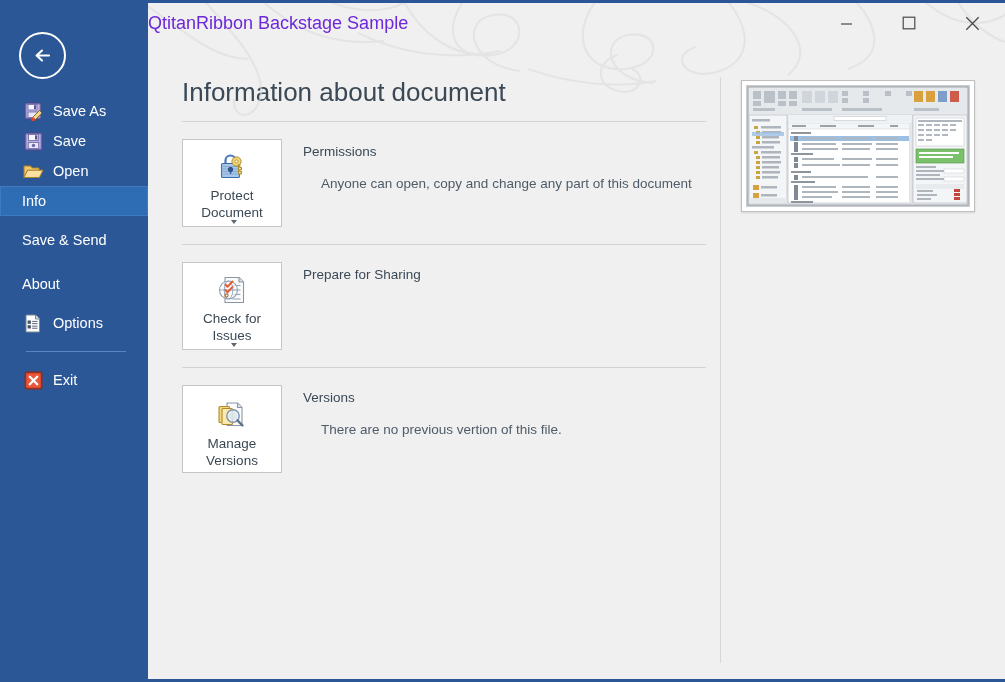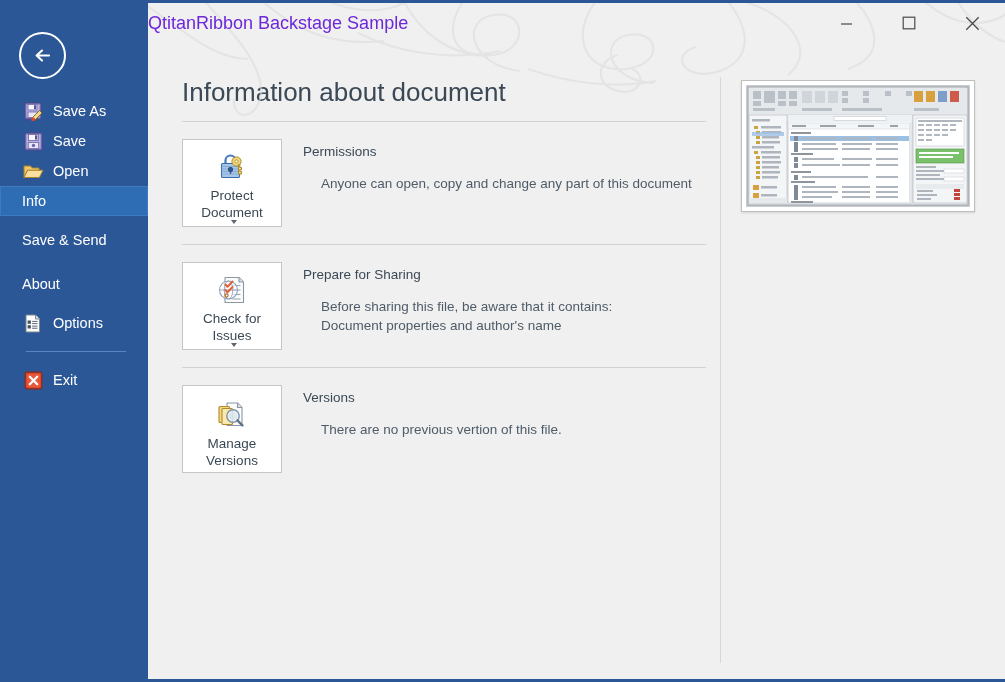--- a/index.html
+++ b/index.html
@@ -415,22 +415,20 @@
               <path d="M9.5 16 L11.5 18.3 L16.5 13" fill="none" stroke="#e0603a" stroke-width="2" stroke-linecap="round" stroke-linejoin="round"></path>
               <circle cx="10.5" cy="21.5" r="1.6" fill="none" stroke="#b5651d" stroke-width="1.1"></circle>
             </svg>
           </span>
           <span class="bb-label">Check for
 Issues</span>
             <span class="bb-caret"></span>
         </div>
         <div class="sec-text">
           <div class="sec-heading">Prepare for Sharing</div>
-          <div class="sec-body">Before sharing this file, be aware that it contains:
-Document properties and author's name</div>
         </div>
       </div>
     </div>
 
     <div class="sec-rule" id="rule-2"></div>
 
     <div class="section" id="sec-versions">
       <div class="sec-row">
         <div class="big-button">
           <span class="bb-icon">

